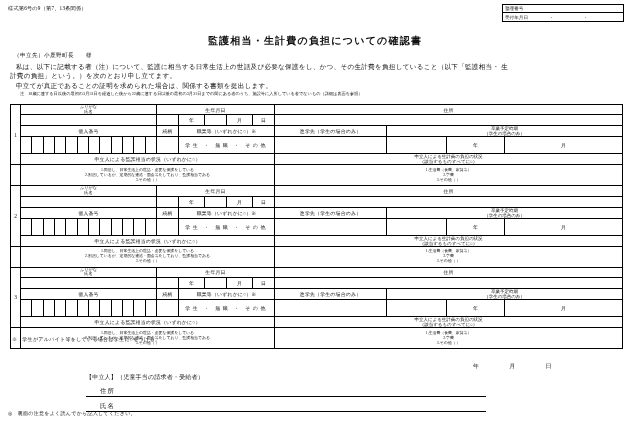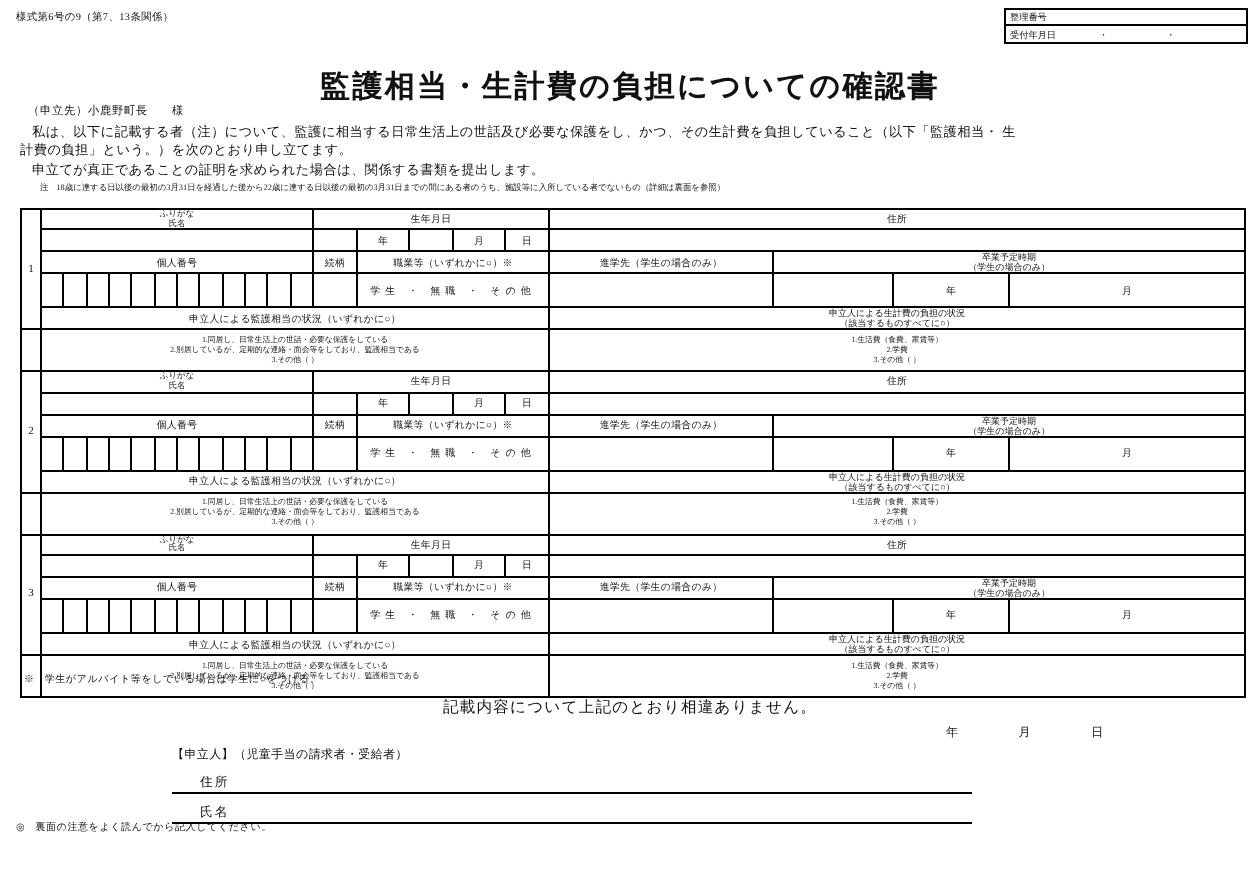--- a/index.html
+++ b/index.html
@@ -28,21 +28,21 @@
   .recv-row {
     border-bottom:0.6px solid #000; height:8px;
     display:flex; align-items:center; padding-left:2px;
   }
   .recv-row:last-child { border-bottom:none; }
   .recv-label { white-space:nowrap; }
   .recv-dots { flex:1; text-align:center; letter-spacing:14px; font-size:4.6px; }
 
   .doc-title {
     position:absolute; top:34px; left:0; width:630px;
-    text-align:center; font-size:15px; font-weight:bold;
+    text-align:center; font-size:10px; font-weight:bold;
     letter-spacing:1.2px;
   }
 
   .addressee {
     position:absolute; left:14px; top:52px;
     font-size:5.6px; letter-spacing:.4px;
   }
   .addressee .hon { margin-left:12px; }
 
   .body-para {
@@ -400,21 +400,20 @@
         </td>
       </tr>
 
     </tbody>
   </table>
 
   <div class="star-note">
     <span class="mk">※</span><span>学生がアルバイト等をしている場合は学生に○をつける。</span>
   </div>
 
-  <div class="confirm-line">記載内容について上記のとおり相違ありません。</div>
 
   <div class="date-line">
     <span>年</span>
     <span>月</span>
     <span>日</span>
   </div>
 
   <div class="sig-block">
     <div class="sig-head">【申立人】（児童手当の請求者・受給者）</div>
     <div class="sig-row">

